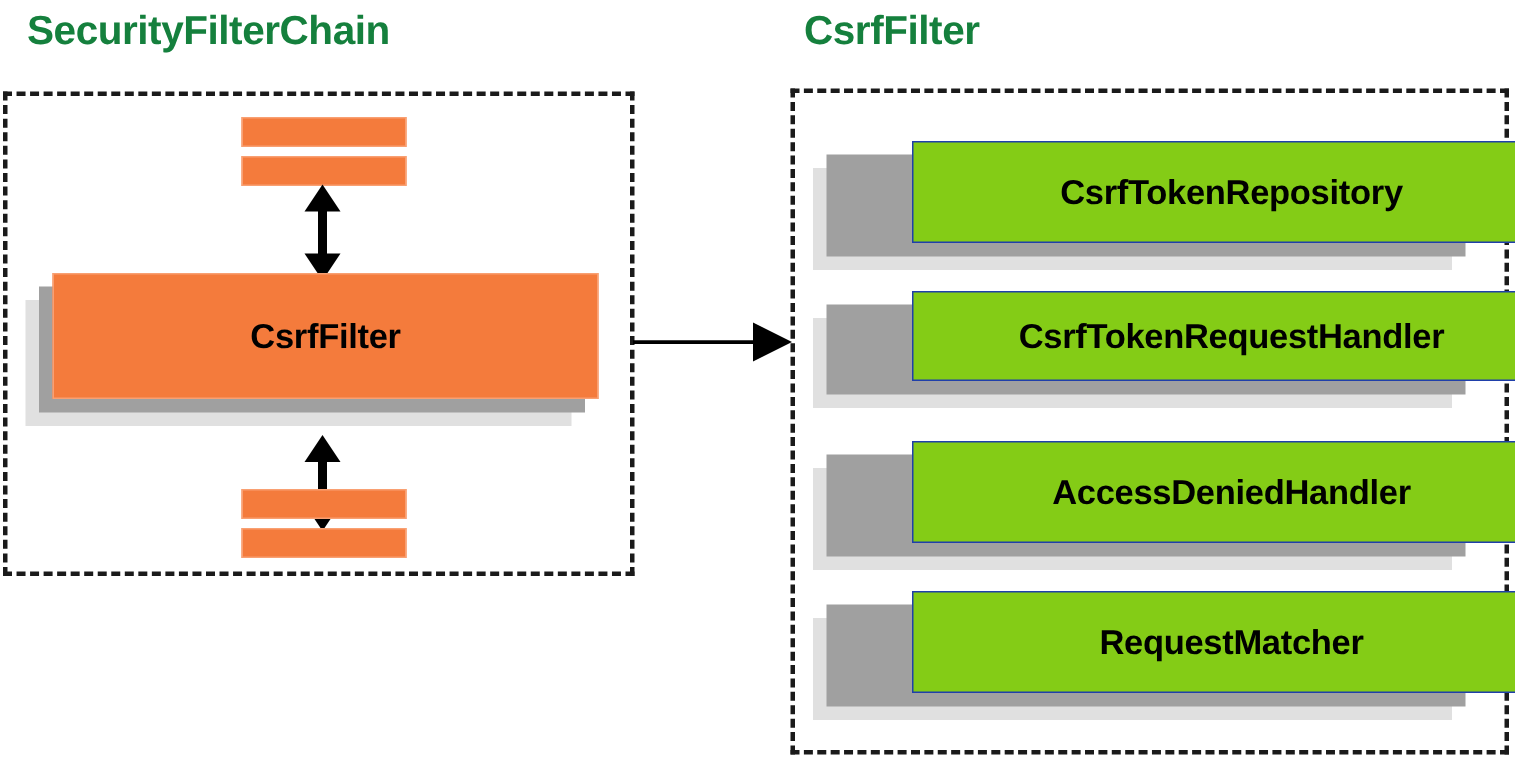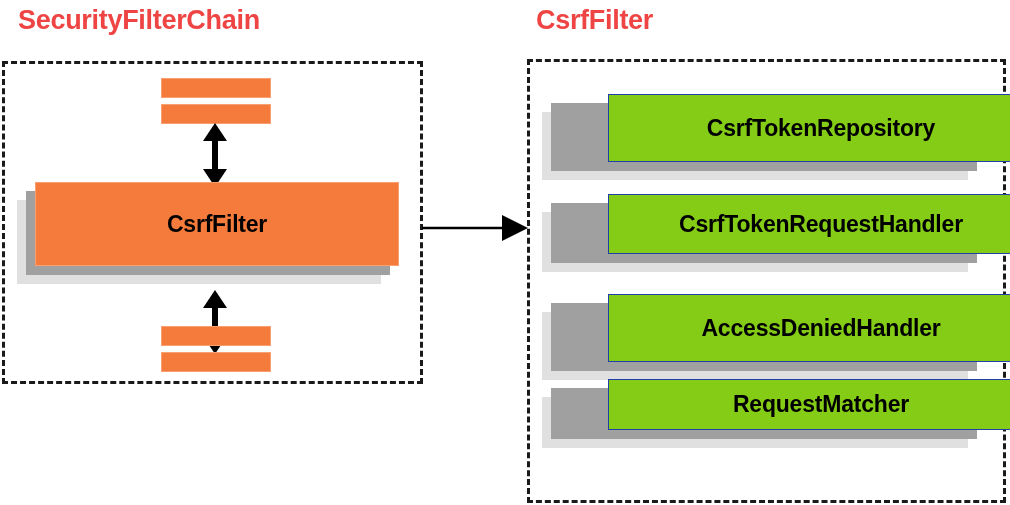--- a/index.html
+++ b/index.html
@@ -19,21 +19,21 @@
     overflow: hidden;
   }
 
   
   .panel-title {
     position: absolute;
     font-family: "Liberation Sans", sans-serif;
     font-weight: bold;
     font-size: 27px;
     line-height: 1;
-    color: #ef4444;
+    color: #15803d;
     letter-spacing: -0.3px;
     white-space: nowrap;
   }
   #title-left  { left: 18px;  top: 7px; }
   #title-right { left: 536px; top: 7px; }
 
   
   .dashed-panel {
     position: absolute;
     border: 3px dashed #1a1a1a;
@@ -161,19 +161,19 @@
     <div class="layer-mid"></div>
     <div class="layer-front">CsrfTokenRequestHandler</div>
   </div>
 
   <div class="card-stack card-blue" style="left:560px; top:294px; width:426px; height:68px;">
     <div class="layer-back"></div>
     <div class="layer-mid"></div>
     <div class="layer-front">AccessDeniedHandler</div>
   </div>
 
-  <div class="card-stack card-blue" style="left:560px; top:379px; width:426px; height:51px;">
+  <div class="card-stack card-blue" style="left:560px; top:394px; width:426px; height:68px;">
     <div class="layer-back"></div>
     <div class="layer-mid"></div>
     <div class="layer-front">RequestMatcher</div>
   </div>
 
 </div>
 
 </body></html>

